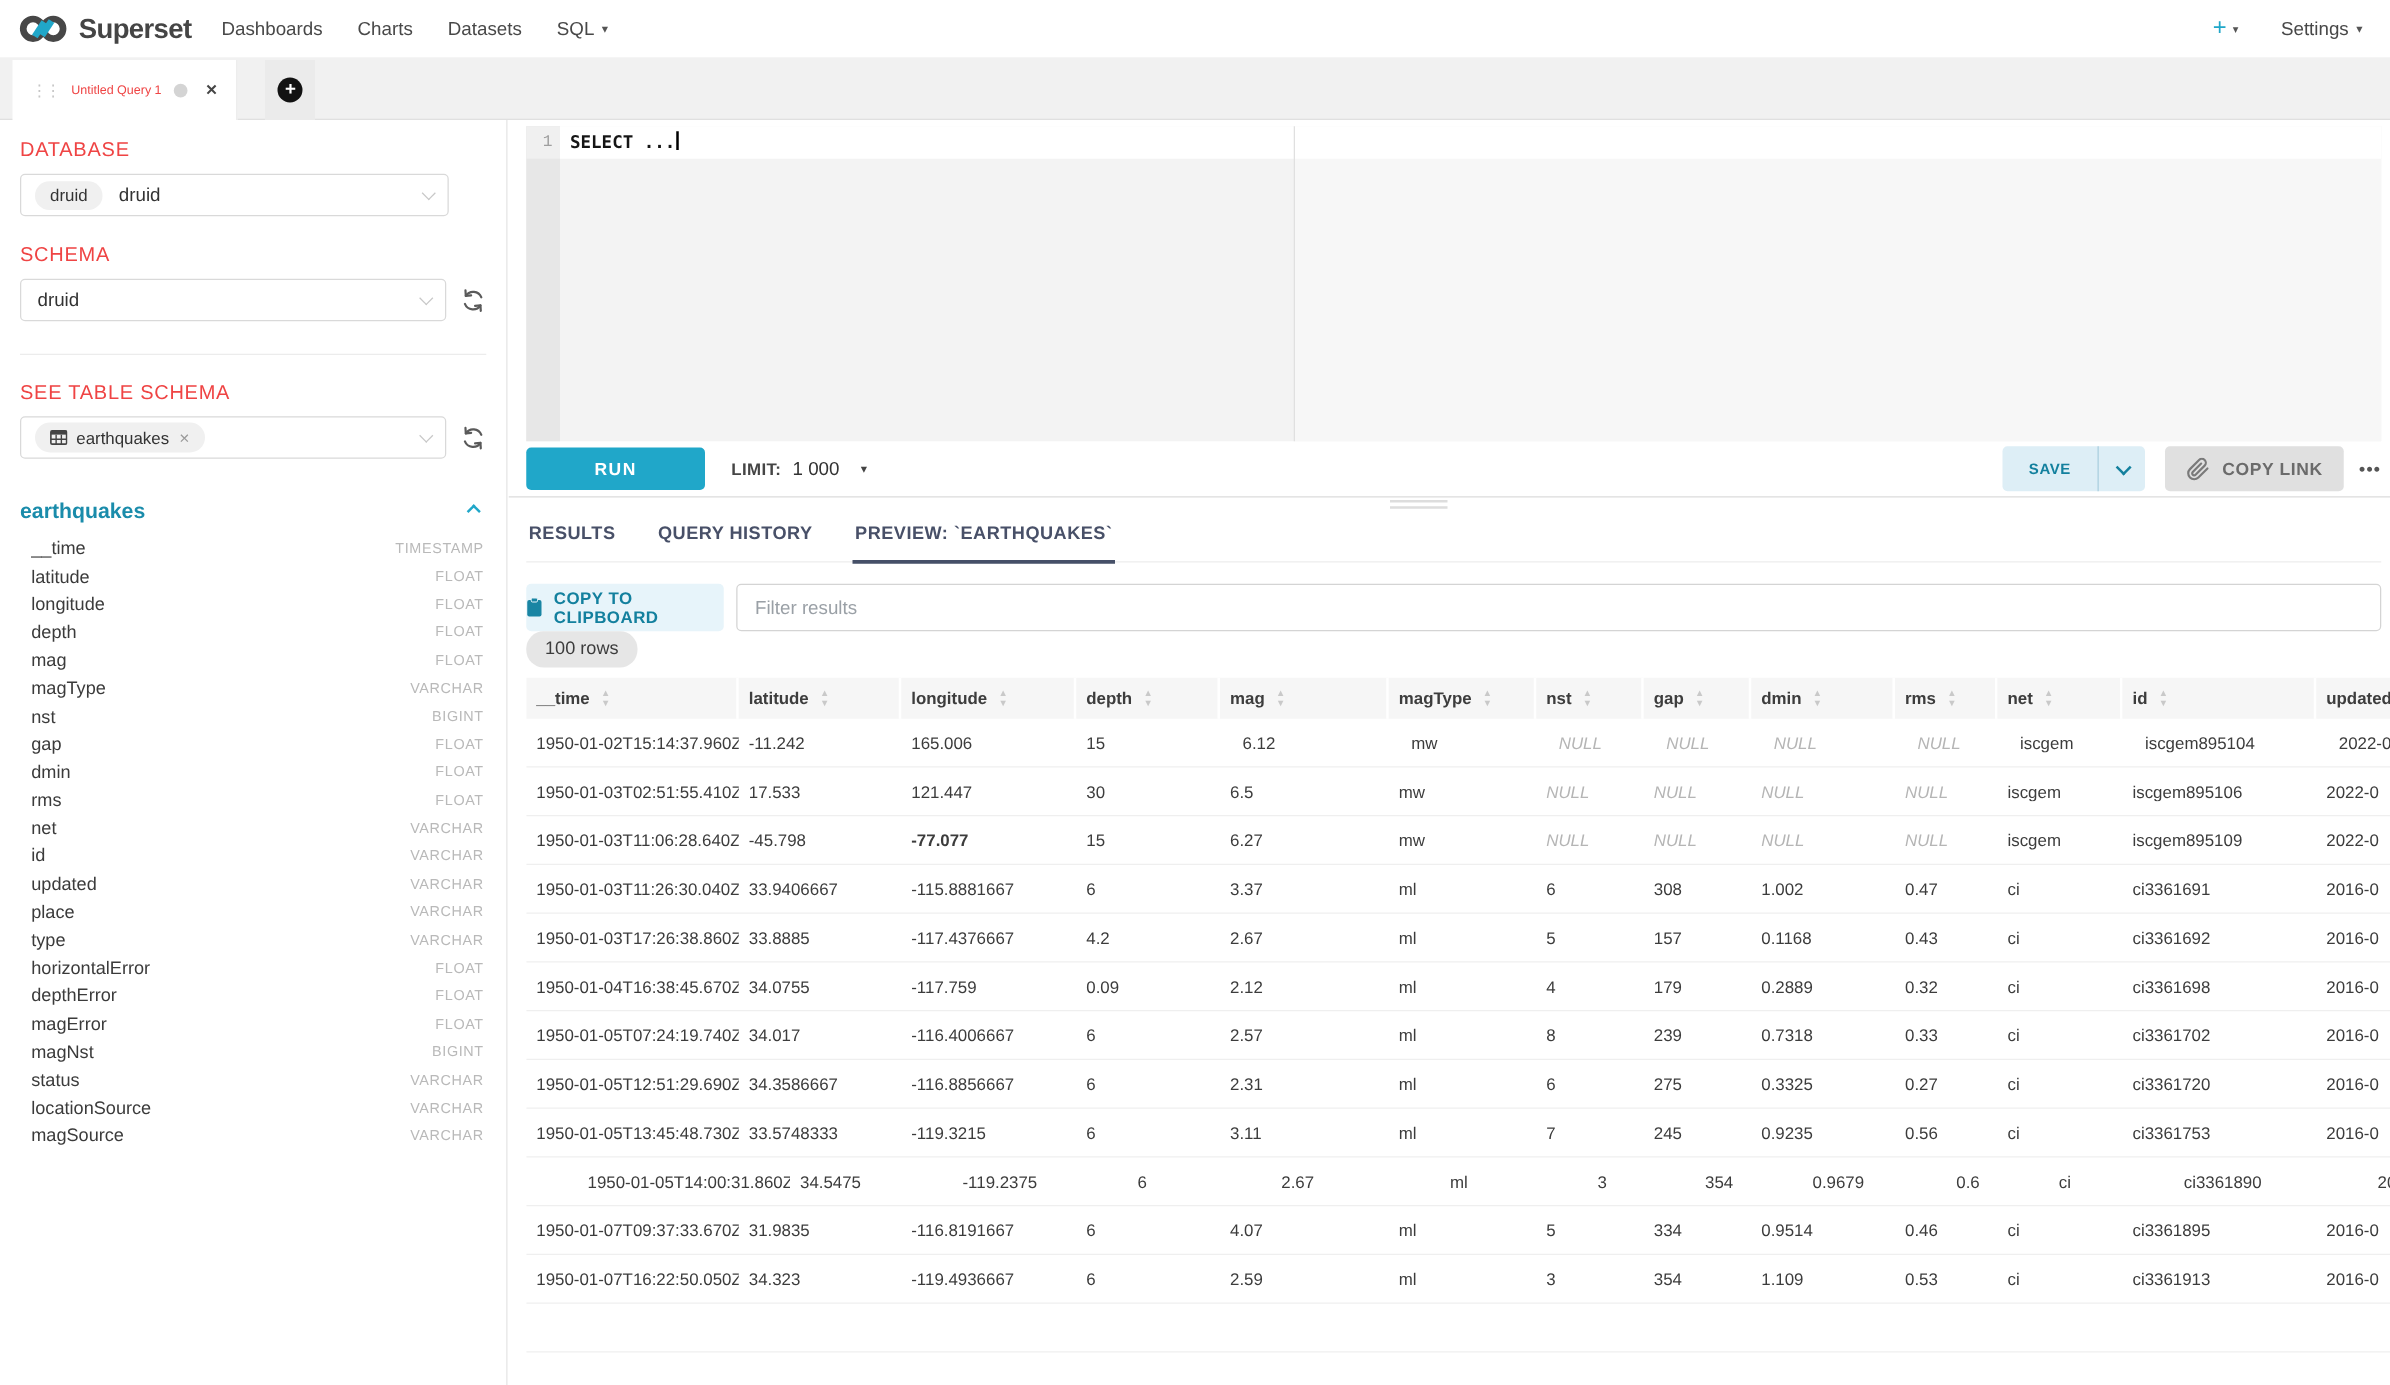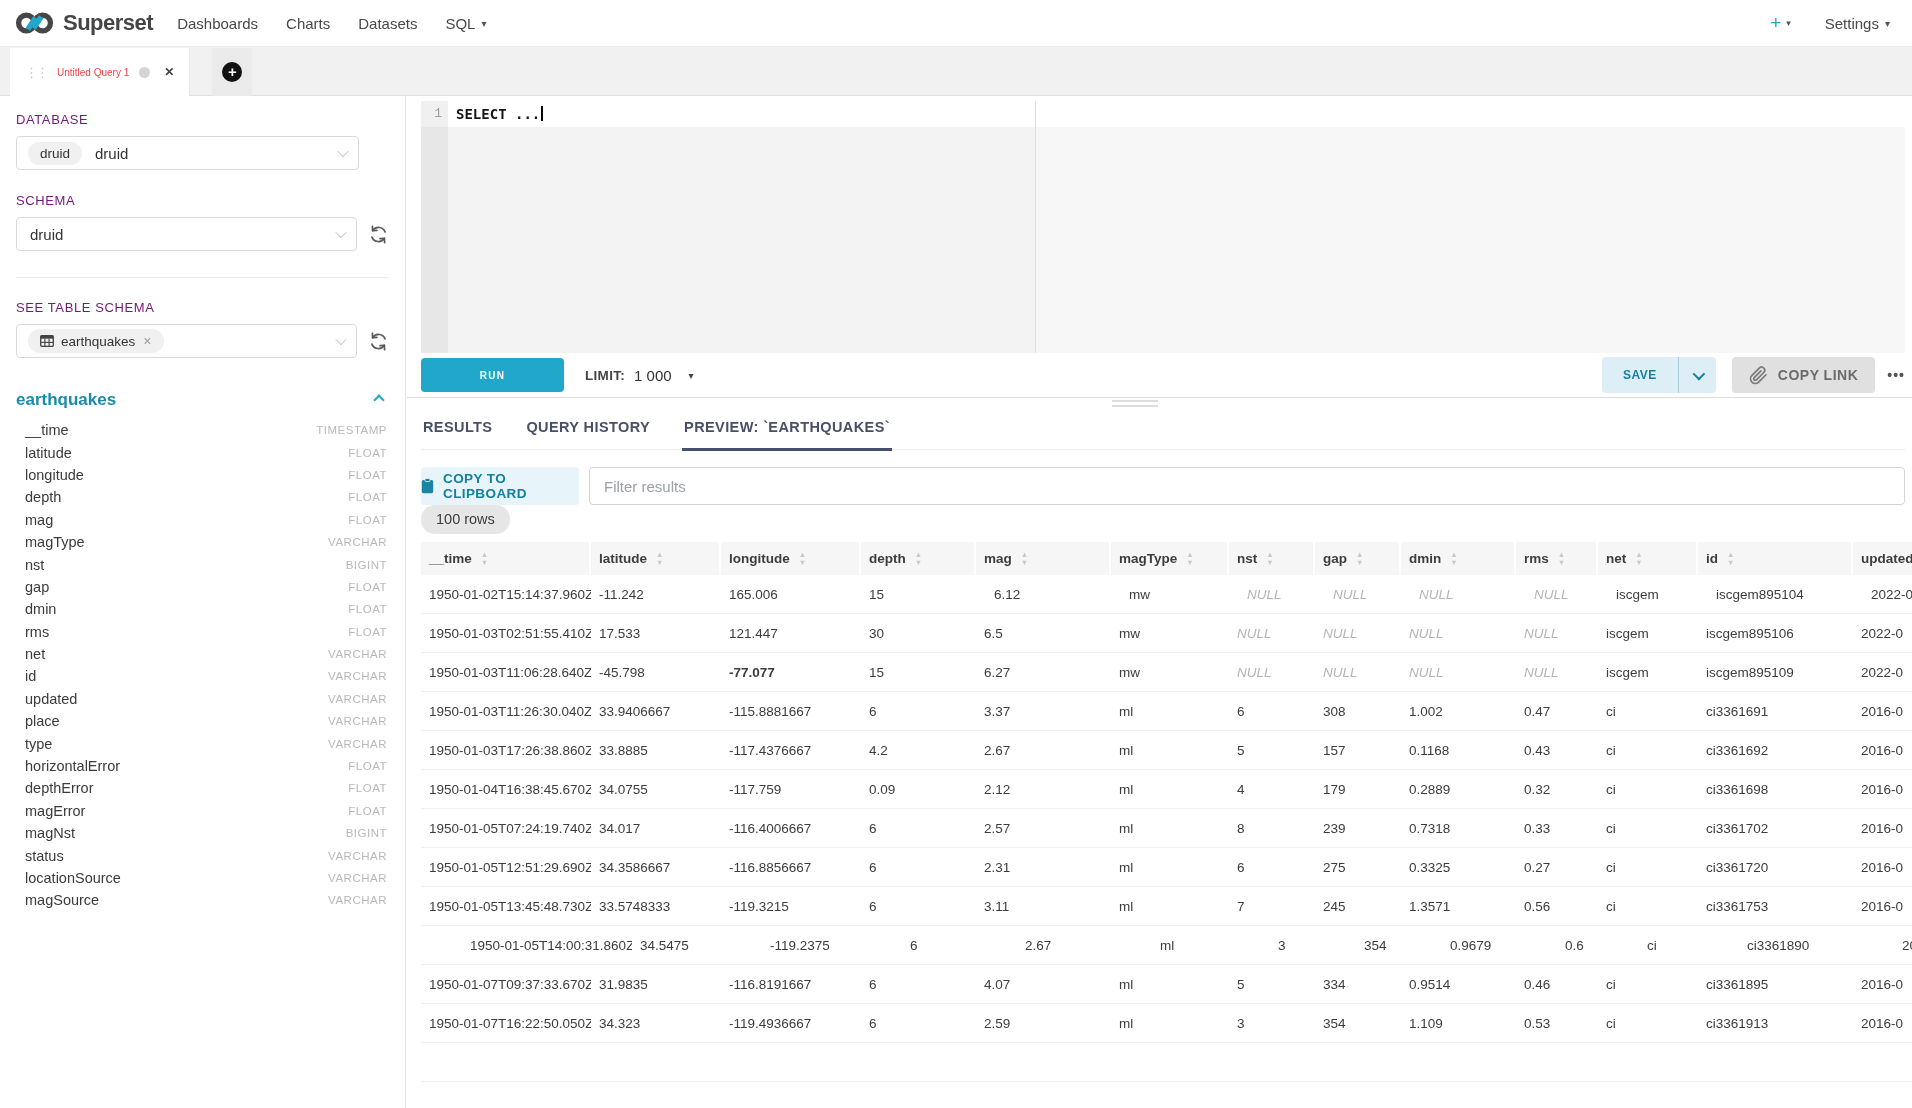--- a/index.html
+++ b/index.html
@@ -28,21 +28,21 @@
   .tab-dot { width:11px; height:11px; border-radius:50%; background:#d4d4d4; }
   .tab-close { color:#454545; font-size:12px; font-weight:bold; margin-left:4px; }
   .newtab { width:40px; height:48px; margin-left:22px; margin-bottom:-1px; background:#ebebeb;
     display:flex; align-items:center; justify-content:center; }
   .newtab-circle { width:20px; height:20px; border-radius:50%; background:#121212; color:#fff;
     font-size:15px; line-height:19px; text-align:center; font-weight:bold; }
 
   
   .sidebar { position:absolute; top:96px; left:0; bottom:0; width:406px; background:#fff;
     border-right:1px solid #e5e5e5; padding:16px 16px 0 16px; }
-  .field-label { font-size:13px; color:#701a75; letter-spacing:0.6px; margin-bottom:9px; }
+  .field-label { font-size:16px; color:#ef4444; letter-spacing:0.6px; margin-bottom:9px; }
   .select-row { display:flex; align-items:center; gap:11px; }
   .select { width:343px; height:34px; border:1px solid #d9d9d9; border-radius:4px; background:#fff;
     display:flex; align-items:center; padding:0 11px; }
   .pill { background:#f0f0f0; border-radius:12px; padding:4px 12px; font-size:13.5px; color:#333;
     display:flex; align-items:center; gap:7px; }
   .select-value { margin-left:13px; font-size:15px; color:#333; }
   .select-value.solo { margin-left:2px; }
   .select .chev { margin-left:auto; }
   .chev { display:inline-block; width:8px; height:8px; border-right:1.6px solid #c8c8c8;
     border-bottom:1.6px solid #c8c8c8; transform:rotate(45deg) translate(-1px,-1px); }
@@ -66,21 +66,21 @@
   .gutter-line1 { height:26px; background:#f0f0f0; color:#9f9f9f; text-align:right; padding-right:6px;
     font-family:"Liberation Mono", monospace; font-size:13px; line-height:26px; }
   .active-line { position:absolute; left:27px; right:0; top:0; height:26px; background:#ffffff; }
   .code-line { position:absolute; left:35px; top:0; height:26px; line-height:26px;
     font-family:"DejaVu Sans Mono", monospace; font-size:14px; font-weight:bold; color:#151515;text-align:right; }
   .cursor { display:inline-block; width:2px; height:15px; background:#000; vertical-align:-2px; margin-left:1px; }
   .print-margin { position:absolute; left:614px; top:0; bottom:0; width:1px; background:#e0e0e0; }
 
   .toolbar { position:absolute; left:14px; right:7px; top:261px; height:36px; display:flex; align-items:center; }
   .run-btn { width:143px; height:34px; background:#20A7C9; border:none; border-radius:4px; color:#fff;
-    font-weight:bold; font-size:10px; letter-spacing:1.2px; font-family:inherit; }
+    font-weight:bold; font-size:14px; letter-spacing:1.2px; font-family:inherit; }
   .limit { display:flex; align-items:center; margin-left:21px; }
   .limit-label { font-size:13.5px; font-weight:bold; color:#454545; letter-spacing:0.3px; }
   .limit-value { font-size:15px; color:#333; margin-left:9px; }
   .limit .caret { margin-left:17px; color:#444; }
   .toolbar-right { margin-left:auto; display:flex; align-items:center; }
   .save-btn { height:36px; background:#ddeef6; border-radius:4px; color:#13809E; display:flex; align-items:stretch; }
   .save-main { padding:0 21px; display:flex; align-items:center; font-weight:bold; font-size:12px; letter-spacing:0.5px; }
   .save-sep { width:1px; background:#a9cede; }
   .save-caret { padding:0 14px; display:flex; align-items:center; }
   .save-caret .chev { border-color:#13809E; border-width:2.2px; width:9px; height:9px; transform:rotate(45deg) translate(0,-2px); }
@@ -605,21 +605,21 @@
         </div>
         <div class="grid-row">
           <div class="g-cell" style="width: 170px;">1950-01-05T13:45:48.730Z</div>
           <div class="g-cell" style="width: 130px;">33.5748333</div>
           <div class="g-cell" style="width: 140px;">-119.3215</div>
           <div class="g-cell" style="width: 115px;">6</div>
           <div class="g-cell" style="width: 135px;">3.11</div>
           <div class="g-cell" style="width: 118px;">ml</div>
           <div class="g-cell" style="width: 86px;">7</div>
           <div class="g-cell" style="width: 86px;">245</div>
-          <div class="g-cell" style="width: 115px;">1.3571</div>
+          <div class="g-cell" style="width: 115px;">0.9235</div>
           <div class="g-cell" style="width: 82px;">0.56</div>
           <div class="g-cell" style="width: 100px;">ci</div>
           <div class="g-cell" style="width: 155px;">ci3361753</div>
           <div class="g-cell" style="width: 160px;">2016-0</div>
         </div>
         <div class="grid-row">
           <div class="g-cell" style="width: 170px; margin-left: 41px;">1950-01-05T14:00:31.860Z</div>
           <div class="g-cell" style="width: 130px;">34.5475</div>
           <div class="g-cell" style="width: 140px;">-119.2375</div>
           <div class="g-cell" style="width: 115px;">6</div>

